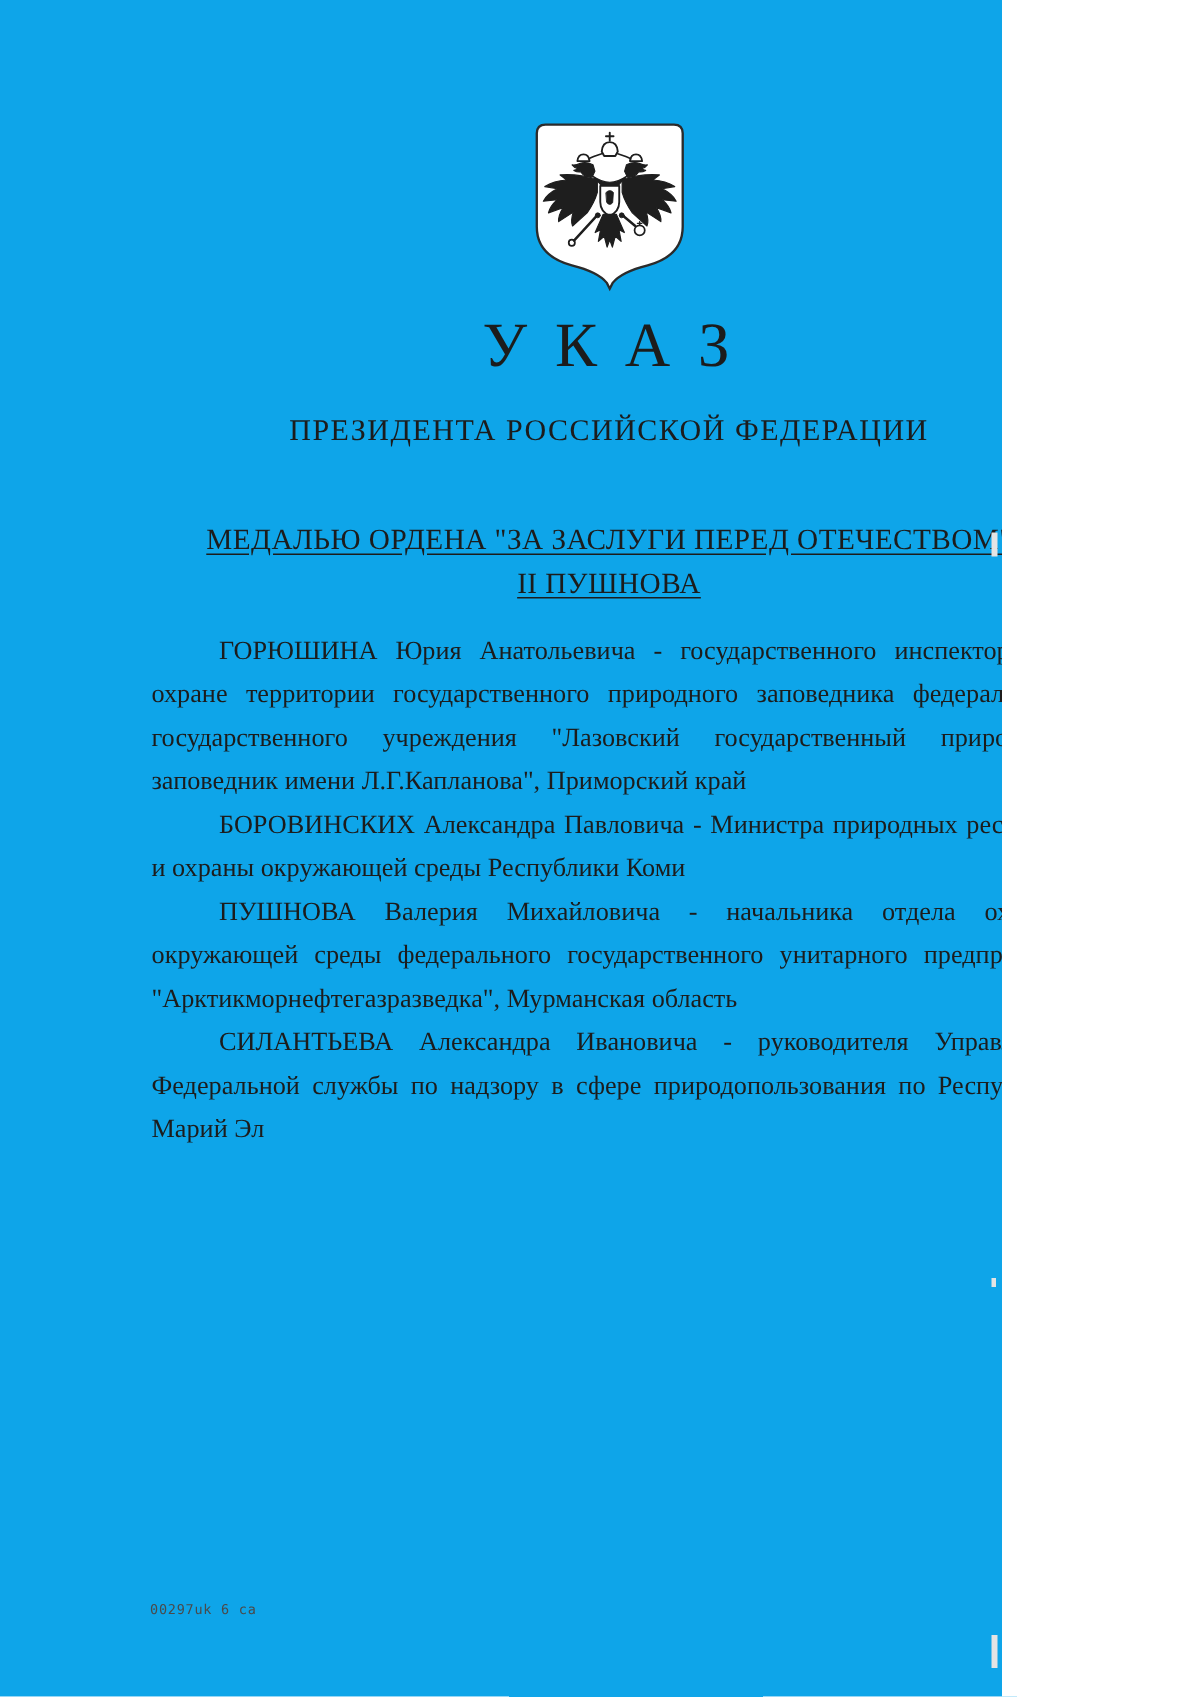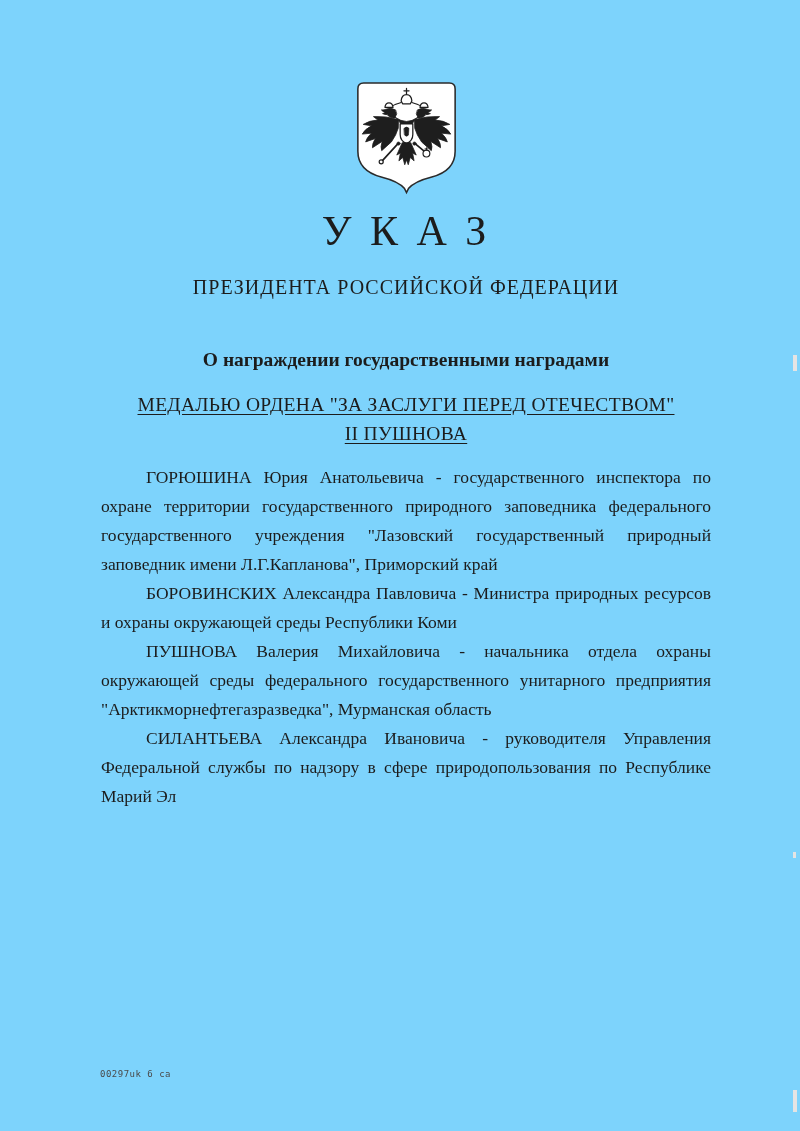--- a/index.html
+++ b/index.html
@@ -2,23 +2,23 @@
 <html lang="ru"><head>
 <meta charset="utf-8">
 <style>
   html, body {
     margin: 0;
     padding: 0;
     background: #ffffff;
   }
   .page {
     position: relative;
-    width: 800px;
+    width: 668px;
     height: 1131px;
-    background: #7dd3fc;
+    background: #0ea5e9;
     color: #1c1c1c;
     font-family: "Liberation Serif", "DejaVu Serif", serif;
     overflow: hidden;
   }
   .content {
     position: absolute;
     left: 101px;
     top: 0;
     width: 610px;
   }
@@ -131,21 +131,20 @@
           <path d="M50.5 65.5 L45 78 L48.7 76 L47.2 84 L51.2 80.5 L53.2 88 L55 83 L56.8 88 L58.8 80.5 L62.8 84 L61.3 76 L65 78 L59.5 65.5 Z" fill="#1e1e1e" stroke-width="0.8"></path>
         </g>
       </svg>
     </div>
 
     <h1 class="decree-word">У К А З</h1>
 
     <div class="issuer-line">ПРЕЗИДЕНТА РОССИЙСКОЙ ФЕДЕРАЦИИ</div>
 
     <div class="subject">
-      <div>О награждении государственными наградами</div>
     </div>
 
 
     <div class="award-heading">
       <span class="u">МЕДАЛЬЮ ОРДЕНА "ЗА ЗАСЛУГИ ПЕРЕД ОТЕЧЕСТВОМ"</span><br>
       <span class="u">II ПУШНОВА</span>
     </div>
 
     <div class="recipients">
       <p>ГОРЮШИНА Юрия Анатольевича - государственного инспектора по охране территории государственного природного заповедника федерального государственного учреждения "Лазовский государственный природный заповедник имени Л.Г.Капланова", Приморский край</p>

